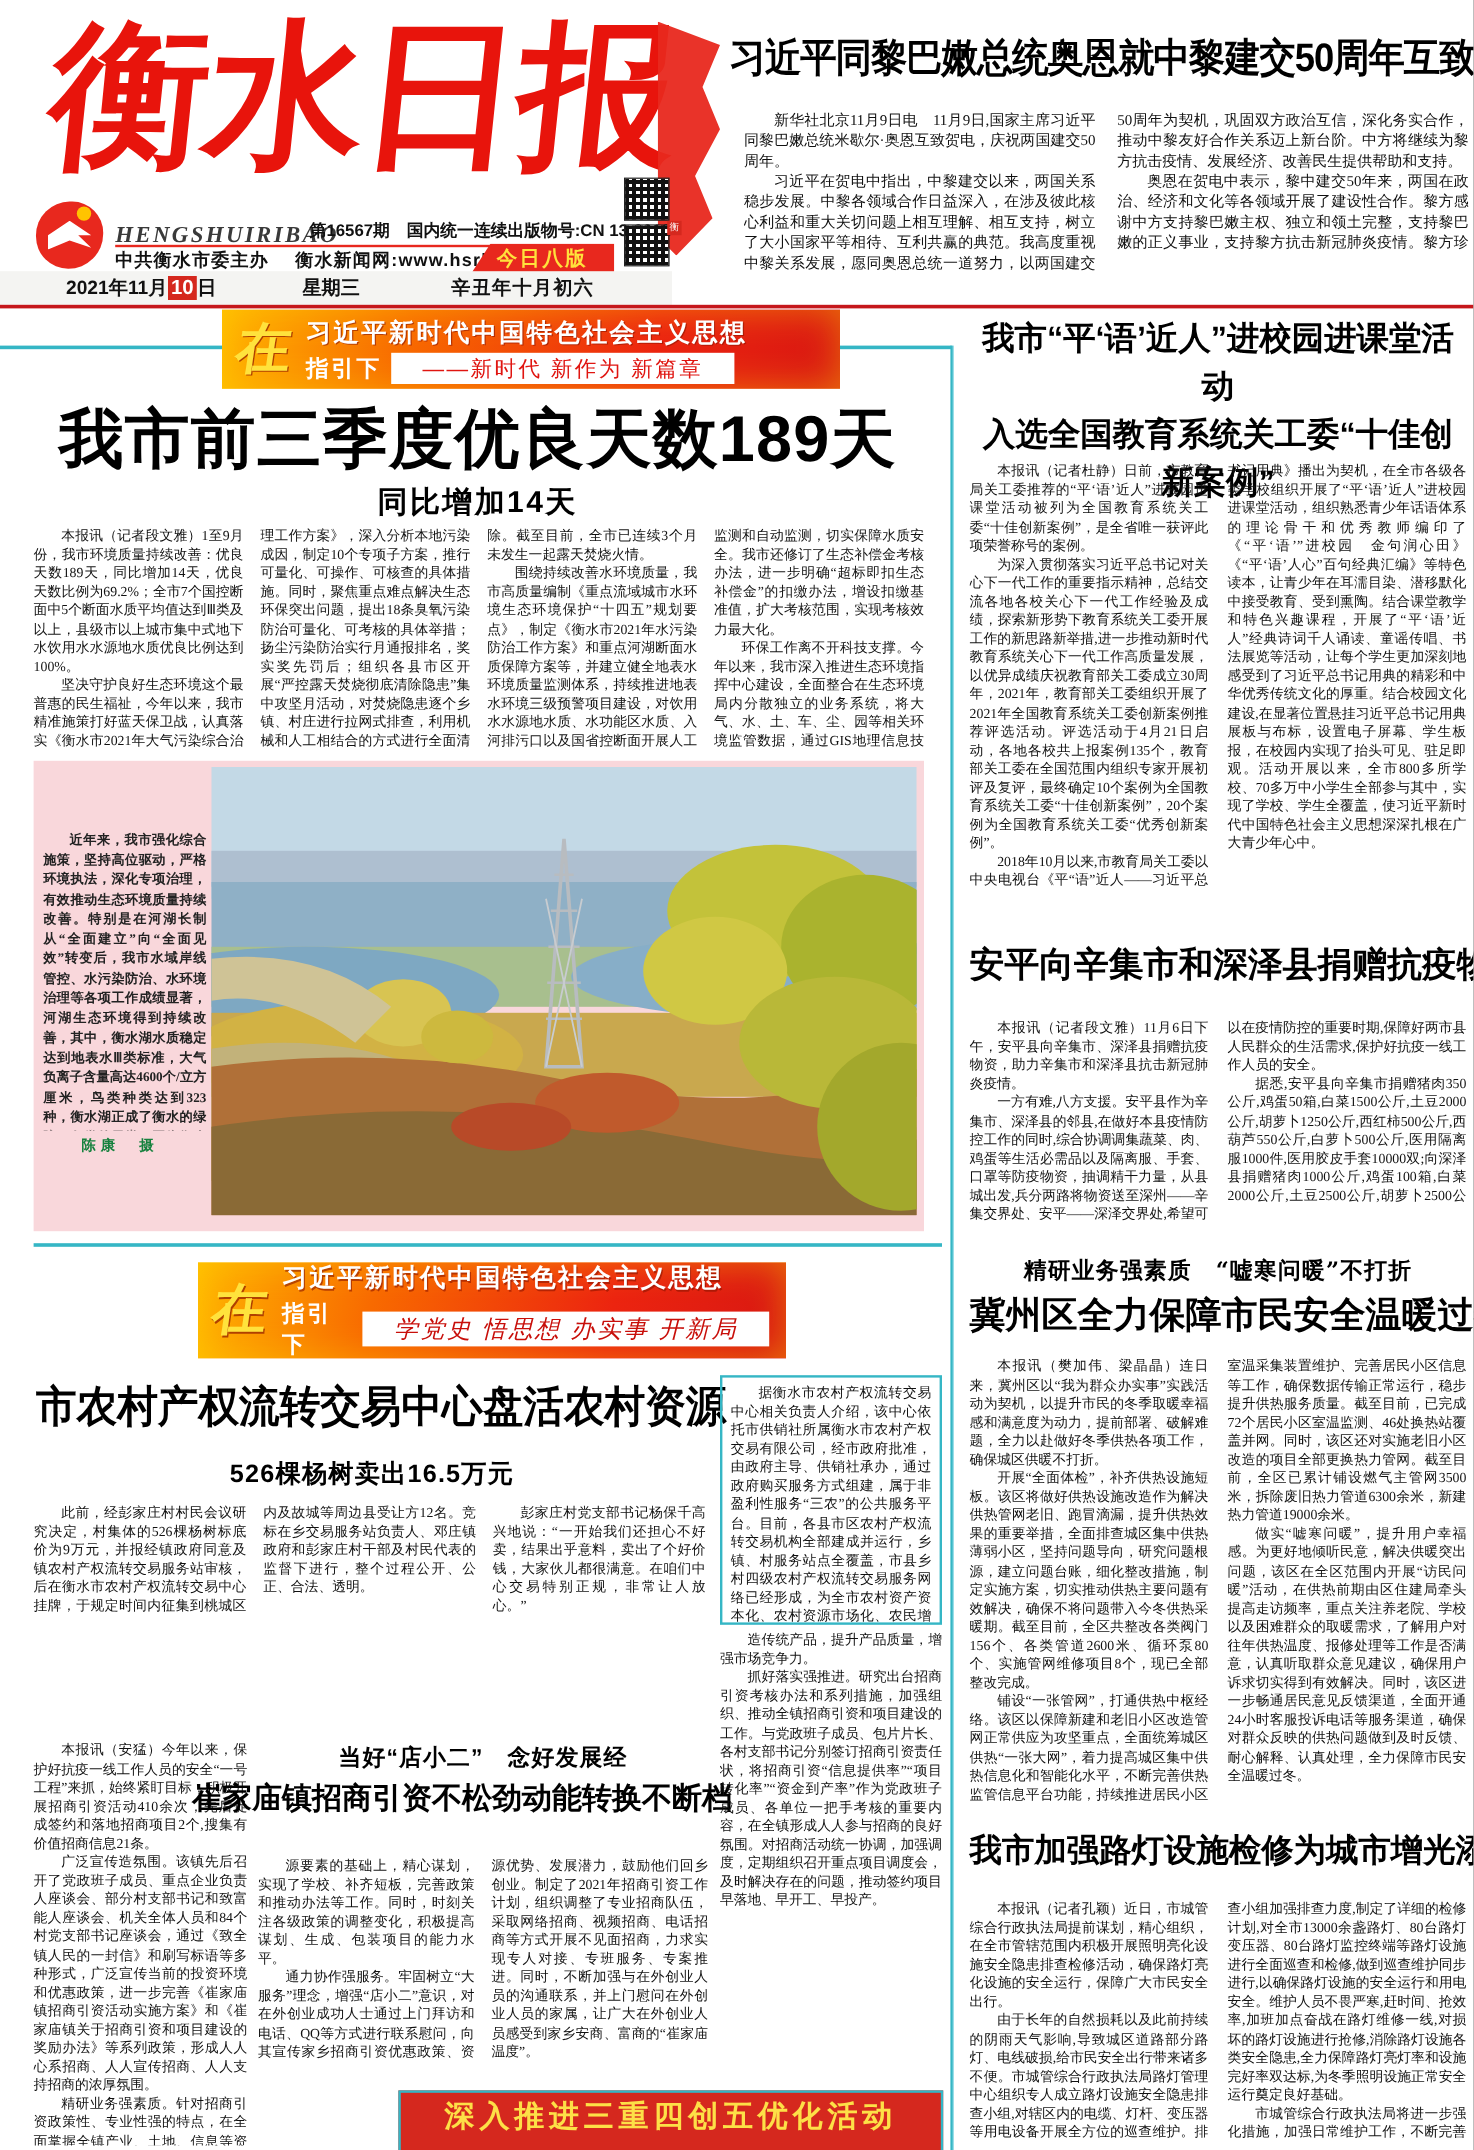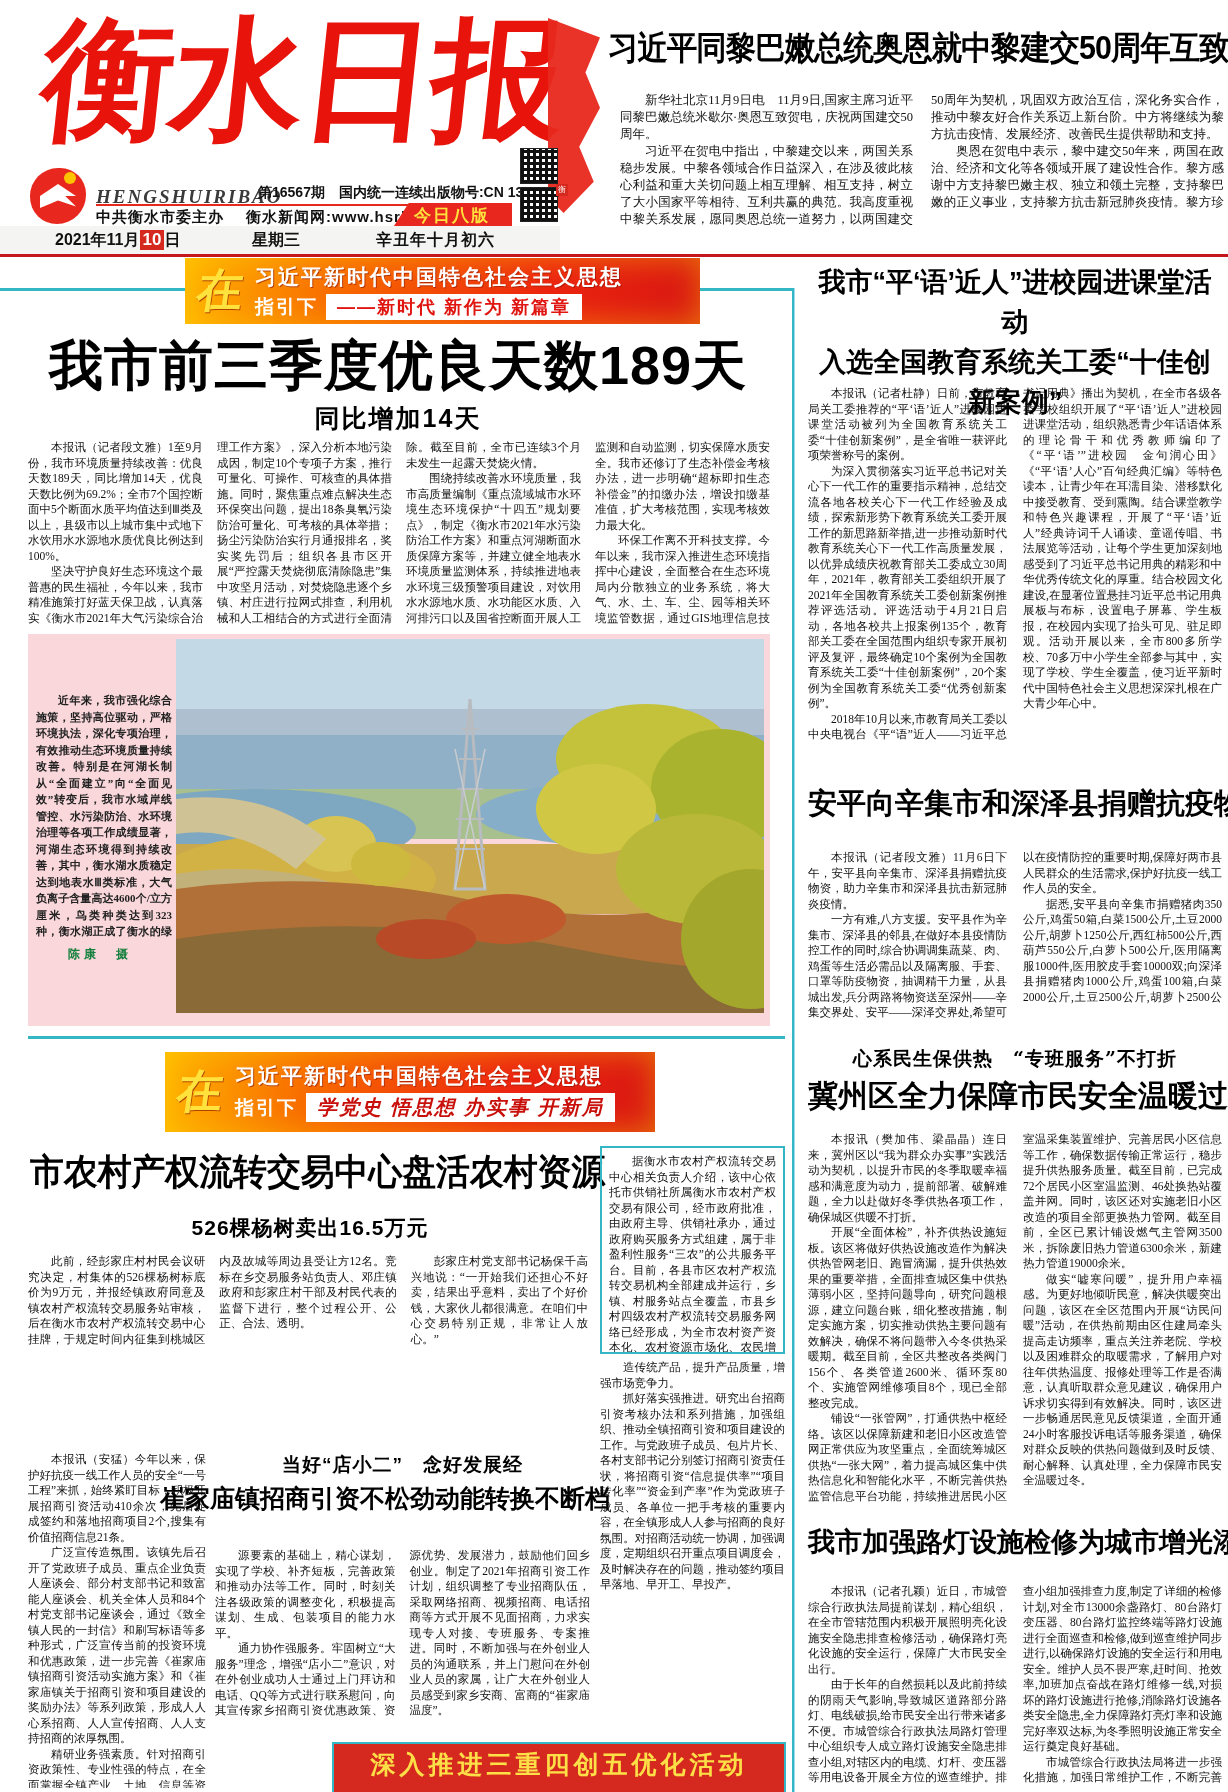--- a/index.html
+++ b/index.html
@@ -68,22 +68,22 @@
   .slogan { position:absolute; background:linear-gradient(100deg,#ffb400 0%,#f86a00 30%,#ec2410 70%,#d81812 100%); 
     box-shadow:inset 0 0 30px rgba(255,220,0,.45); padding:6px 14px 6px 12px; display:flex; align-items:center; }
   .slogan .zai { font-size:46px; color:#ffe23c; font-weight:900; font-family:"DejaVu Serif", serif;
     transform:skewX(-8deg); margin-right:12px; text-shadow:1px 1px 0 #b04000; }
   .slogan .lines { flex:1; }
   .slogan .l1 { color:#fff; font-weight:900; font-size:21px; letter-spacing:2px; white-space:nowrap;
     font-family:"Liberation Sans", sans-serif; text-shadow:1px 1px 0 rgba(140,20,0,.6); }
   .slogan .l2row { display:flex; align-items:center; margin-top:3px; }
   .slogan .prefix { color:#fff; font-weight:900; font-size:19px; letter-spacing:2px; margin-right:8px;
     font-family:"Liberation Sans", sans-serif; }
-  .slogan .l2 { background:#fff; color:#e01510; font-weight:700; font-size:18px; letter-spacing:2px;
-    padding:1px 11px; white-space:nowrap; font-family:"Liberation Sans", sans-serif; }
+  .slogan .l2 { background:#fff; color:#e01510; font-weight:400; font-size:18px; letter-spacing:2px;
+    padding:1px 26px; white-space:nowrap; font-family:"Liberation Sans", sans-serif; }
   .slogan.b1 { left:185px; top:258px; width:515px; height:66px; }
   .slogan.b2 { left:165px; top:1052px; width:490px; height:80px; z-index:2; }
   .slogan.b2 .l2 { background:transparent; color:#c80f0a; font-style:italic; font-size:20px; background:#fff; }
 
   
   .lead-headline { position:absolute; left:28px; top:330px; width:740px; height:70px; text-align:center;
     font-size:54px; font-weight:900; color:#000; font-family:"Liberation Sans", sans-serif;
     letter-spacing:1px; white-space:nowrap; }
   .lead-subhead { position:absolute; left:28px; top:402px; width:740px; text-align:center;
     font-size:25px; font-weight:bold; color:#000; font-family:"Liberation Sans", sans-serif; letter-spacing:2px; }
@@ -284,21 +284,21 @@
       <p>2018年10月以来,市教育局关工委以中央电视台《平“语”近人——习近平总书记用典》播出为契机，在全市各级各类学校组织开展了“平‘语’近人”进校园进课堂活动，组织熟悉青少年话语体系的理论骨干和优秀教师编印了《“平‘语’”进校园　金句润心田》《“平‘语’人心”百句经典汇编》等特色读本，让青少年在耳濡目染、潜移默化中接受教育、受到熏陶。结合课堂教学和特色兴趣课程，开展了“平‘语’近人”经典诗词千人诵读、童谣传唱、书法展览等活动，让每个学生更加深刻地感受到了习近平总书记用典的精彩和中华优秀传统文化的厚重。结合校园文化建设,在显著位置悬挂习近平总书记用典展板与布标，设置电子屏幕、学生板报，在校园内实现了抬头可见、驻足即观。活动开展以来，全市800多所学校、70多万中小学生全部参与其中，实现了学校、学生全覆盖，使习近平新时代中国特色社会主义思想深深扎根在广大青少年心中。</p>
     </div>
 
   <div class="r-art anping-headline">安平向辛集市和深泽县捐赠抗疫物资</div>
   <div class="r-art anping-body bodytext">
       <p>本报讯（记者段文雅）11月6日下午，安平县向辛集市、深泽县捐赠抗疫物资，助力辛集市和深泽县抗击新冠肺炎疫情。</p>
       <p>一方有难,八方支援。安平县作为辛集市、深泽县的邻县,在做好本县疫情防控工作的同时,综合协调调集蔬菜、肉、鸡蛋等生活必需品以及隔离服、手套、口罩等防疫物资，抽调精干力量，从县城出发,兵分两路将物资送至深州——辛集交界处、安平——深泽交界处,希望可以在疫情防控的重要时期,保障好两市县人民群众的生活需求,保护好抗疫一线工作人员的安全。</p>
       <p>据悉,安平县向辛集市捐赠猪肉350公斤,鸡蛋50箱,白菜1500公斤,土豆2000公斤,胡萝卜1250公斤,西红柿500公斤,西葫芦550公斤,白萝卜500公斤,医用隔离服1000件,医用胶皮手套10000双;向深泽县捐赠猪肉1000公斤,鸡蛋100箱,白菜2000公斤,土豆2500公斤,胡萝卜2500公斤,西红柿750公斤,西葫芦600公斤,白萝卜1000公斤。</p>
     </div>
 
-  <div class="r-art jizhou-kicker">心系民生保供热　“专班服务”不打折</div>
+  <div class="r-art jizhou-kicker">精研业务强素质　“嘘寒问暖”不打折</div>
   <div class="r-art jizhou-headline">冀州区全力保障市民安全温暖过冬</div>
   <div class="r-art jizhou-body bodytext">
       <p>本报讯（樊加伟、梁晶晶）连日来，冀州区以“我为群众办实事”实践活动为契机，以提升市民的冬季取暖幸福感和满意度为动力，提前部署、破解难题，全力以赴做好冬季供热各项工作，确保城区供暖不打折。</p>
       <p>开展“全面体检”，补齐供热设施短板。该区将做好供热设施改造作为解决供热管网老旧、跑冒滴漏，提升供热效果的重要举措，全面排查城区集中供热薄弱小区，坚持问题导向，研究问题根源，建立问题台账，细化整改措施，制定实施方案，切实推动供热主要问题有效解决，确保不将问题带入今冬供热采暖期。截至目前，全区共整改各类阀门156个、各类管道2600米、循环泵80个、实施管网维修项目8个，现已全部整改完成。</p>
       <p>铺设“一张管网”，打通供热中枢经络。该区以保障新建和老旧小区改造管网正常供应为攻坚重点，全面统筹城区供热“一张大网”，着力提高城区集中供热信息化和智能化水平，不断完善供热监管信息平台功能，持续推进居民小区室温采集装置维护、完善居民小区信息等工作，确保数据传输正常运行，稳步提升供热服务质量。截至目前，已完成72个居民小区室温监测、46处换热站覆盖并网。同时，该区还对实施老旧小区改造的项目全部更换热力管网。截至目前，全区已累计铺设燃气主管网3500米，拆除废旧热力管道6300余米，新建热力管道19000余米。</p>
       <p>做实“嘘寒问暖”，提升用户幸福感。为更好地倾听民意，解决供暖突出问题，该区在全区范围内开展“访民问暖”活动，在供热前期由区住建局牵头提高走访频率，重点关注养老院、学校以及困难群众的取暖需求，了解用户对往年供热温度、报修处理等工作是否满意，认真听取群众意见建议，确保用户诉求切实得到有效解决。同时，该区进一步畅通居民意见反馈渠道，全面开通24小时客服投诉电话等服务渠道，确保对群众反映的供热问题做到及时反馈、耐心解释、认真处理，全力保障市民安全温暖过冬。</p>
     </div>
 
   <div class="r-art light-headline">我市加强路灯设施检修为城市增光添彩</div>
   <div class="r-art light-body bodytext">

